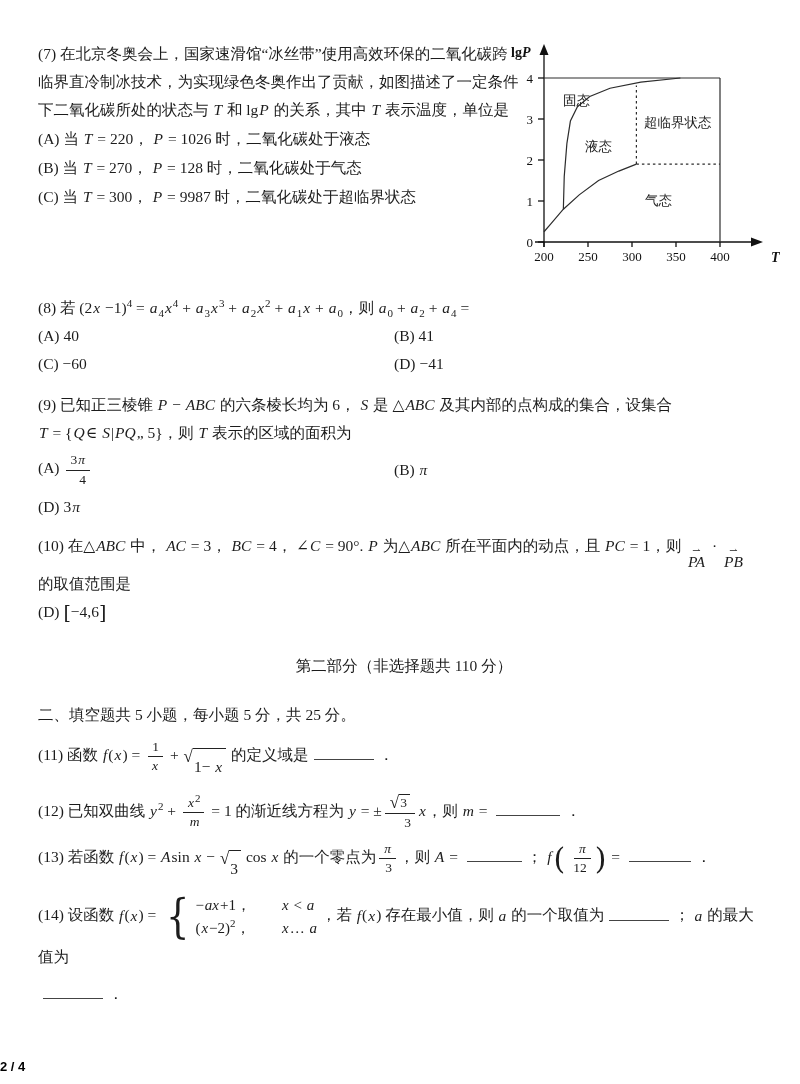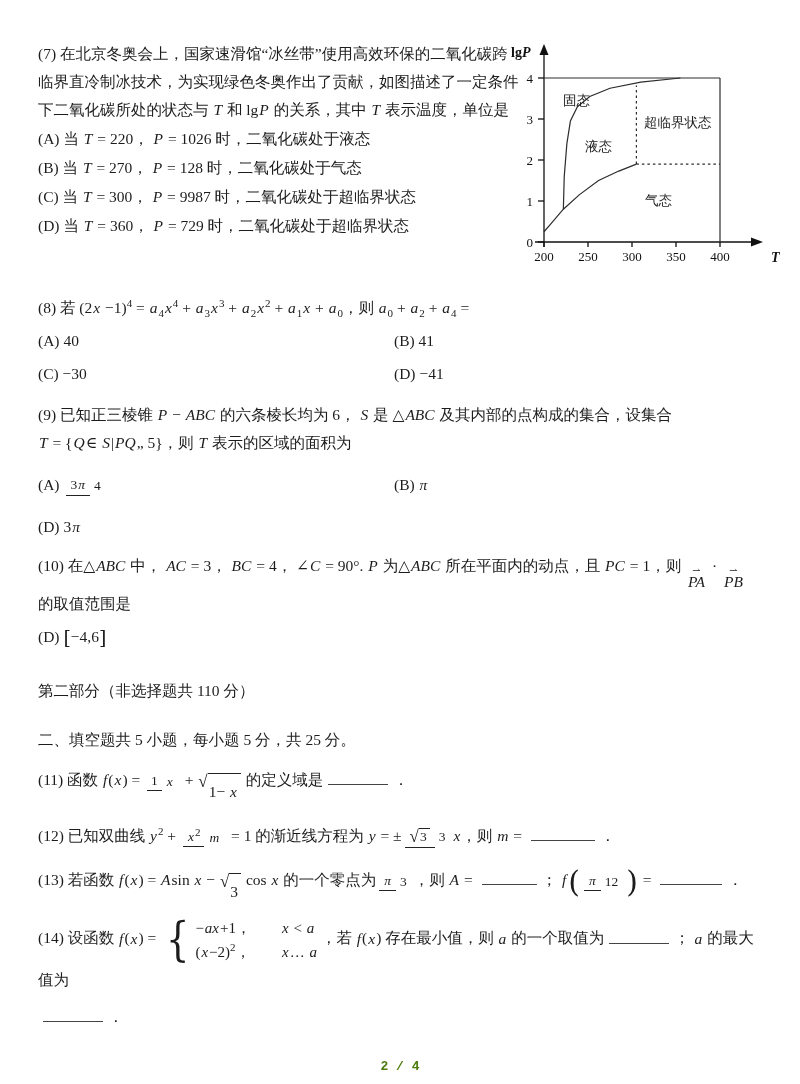--- a/index.html
+++ b/index.html
@@ -14,57 +14,57 @@
   i.v{font-style:italic;padding:0 1px;font-family:"Liberation Serif",serif}
   sup,sub{font-size:11px;line-height:0}
   
   .q7{position:relative;padding-right:262px;margin-bottom:16px;min-height:238px}
   .q7 .chart{position:absolute;top:0;left:467px;width:296px;height:238px;margin:0}
   .q7 .opt{margin-top:1px}
   
   .q8{margin-top:16px}
   .q9{margin-top:13px}
   .q10{margin-top:11px}
-  .optrow{display:flex;line-height:28px;margin-top:5px}
+  .optrow{display:flex;line-height:28px;}
   .optrow .o1{width:356px}
   .optrow .o2{flex:1}
   .optrow.tall{align-items:center;min-height:46px}
   
-  .frac{display:inline-flex;flex-direction:row;align-items:flex-start;vertical-align:middle;margin:0 3px;line-height:1.2;font-size:13.5px}
+  .frac{display:inline-flex;flex-direction:column;align-items:flex-end;vertical-align:middle;margin:0 3px;line-height:1.2;font-size:13.5px}
   .fnum{padding:0 4px 1px;border-bottom:1px solid #222}
   .fden{padding:1px 4px 0}
   .sqrt{display:inline-flex;align-items:stretch;vertical-align:-2px;margin:0 1px}
   .rad{font-size:17px;line-height:1.05}
   .rdc{border-top:1px solid #222;padding:0 3px 0 1px}
   .vec{display:inline-flex;flex-direction:column;align-items:center;line-height:1.05;vertical-align:-3px;margin:0 2px}
   .varr{font-size:10px;height:8px}
   .blank{display:inline-block;height:13px;border-bottom:1px solid #444;width:58px;margin:0 5px;vertical-align:baseline}
   .bb{font-size:19px;line-height:1;vertical-align:-1.5px;font-family:"DejaVu Serif",serif}
   .bigp{display:inline-flex;align-items:center;vertical-align:middle}
   .bp{font-size:30px;font-weight:300;line-height:1;font-family:"DejaVu Serif",serif;margin:0 1px}
   .cases{display:inline-flex;align-items:center;vertical-align:middle;margin:0 3px}
   .cbrace{font-size:46px;font-weight:200;line-height:.9;font-family:"DejaVu Serif",serif;margin-right:3px;transform:scaleX(.8)}
   .cgrid{display:grid;grid-template-columns:auto auto;column-gap:30px;row-gap:3px;line-height:1.35;font-size:15px}
   
-  .heading{margin-top:26px;line-height:28px}
+  .heading{text-align:center;margin-top:26px;line-height:28px}
   .intro{margin-top:21px}
   .fillq{margin-top:8px}
   .flow{line-height:36px;max-width:724px}
   .tail{line-height:30px;margin-top:4px}
   
   svg text{font-family:"Liberation Serif","DejaVu Serif",serif;fill:#111}
   svg .tick{font-size:13px}
   svg .rg{font-size:13.5px;fill:#222}
   svg .axl{font-size:14px;font-weight:600}
   svg .ax{stroke:#111;stroke-width:1.3;fill:none}
   svg .cv{stroke:#2c2c2c;stroke-width:1.2;fill:none}
   svg .dash{stroke-dasharray:2.5,3}
   svg .arr{fill:#111;stroke:none}
-  .pageno{position:absolute;left:0;right:0;bottom:10px;text-align:center;
-    font-family:Liberation Mono, monospace;font-weight:bold;font-size:13px;color:#4d7c0f}
+  .pageno{position:absolute;left:0;right:0;bottom:10px;text-align:left;
+    font-family:Liberation Sans, sans-serif;font-weight:bold;font-size:13px;color:#000000}
 </style>
 </head>
 <body>
 
 <div class="page">
 
   <section class="q7">
     <figure class="chart">
       <svg id="phase-svg" viewBox="0 0 296 238" width="296" height="238">
           <line x1="30" y1="202" x2="250" y2="202" class="ax"></line>
@@ -104,31 +104,30 @@
           <text x="6" y="17" class="axl">lg<tspan font-style="italic">P</tspan></text>
           <text x="266" y="222" class="axl" font-style="italic">T</text>
         </svg>
     </figure>
     <div class="ln nw">(7) 在北京冬奥会上，国家速滑馆“冰丝带”使用高效环保的二氧化碳跨</div>
     <div class="ln nw">临界直冷制冰技术，为实现绿色冬奥作出了贡献，如图描述了一定条件</div>
     <div class="ln nw">下二氧化碳所处的状态与 <i class="v">T</i> 和 lg<i class="v">P</i> 的关系，其中 <i class="v">T</i> 表示温度，单位是</div>
     <div class="ln nw opt">(A) 当 <i class="v">T</i> = 220， <i class="v">P</i> = 1026 时，二氧化碳处于液态</div>
     <div class="ln nw opt">(B) 当 <i class="v">T</i> = 270， <i class="v">P</i> = 128 时，二氧化碳处于气态</div>
     <div class="ln nw opt">(C) 当 <i class="v">T</i> = 300， <i class="v">P</i> = 9987 时，二氧化碳处于超临界状态</div>
-    <div class="ln nw opt">(D) 当 <i class="v">T</i> = 360， <i class="v">P</i> = 729 时，二氧化碳处于超临界状态</div>
   </section>
 
   <section class="q q8">
     <div class="ln nw">(8) 若 (2<i class="v">x</i> −1)<sup>4</sup> = <i class="v">a</i><sub>4</sub><i class="v">x</i><sup>4</sup> + <i class="v">a</i><sub>3</sub><i class="v">x</i><sup>3</sup> + <i class="v">a</i><sub>2</sub><i class="v">x</i><sup>2</sup> + <i class="v">a</i><sub>1</sub><i class="v">x</i> + <i class="v">a</i><sub>0</sub>，则 <i class="v">a</i><sub>0</sub> + <i class="v">a</i><sub>2</sub> + <i class="v">a</i><sub>4</sub> =</div>
     <div class="optrow">
       <span class="o1">(A) 40</span>
       <span class="o2">(B) 41</span>
     </div>
     <div class="optrow">
-      <span class="o1">(C) −30</span>
+      <span class="o1">(C) −60</span>
       <span class="o2">(D) −41</span>
     </div>
   </section>
 
   <section class="q q9">
     <div class="ln nw">(9) 已知正三棱锥 <i class="v">P</i> − <i class="v">ABC</i> 的六条棱长均为 6， <i class="v">S</i> 是 △<i class="v">ABC</i> 及其内部的点构成的集合，设集合</div>
     <div class="ln nw"><i class="v">T</i> = {<i class="v">Q</i>∈ <i class="v">S</i>|<i class="v">PQ</i>„ 5}，则 <i class="v">T</i> 表示的区域的面积为</div>
     <div class="optrow tall">
       <span class="o1">(A) <span class="frac">
             <span class="fnum">3<i class="v">π</i></span>

